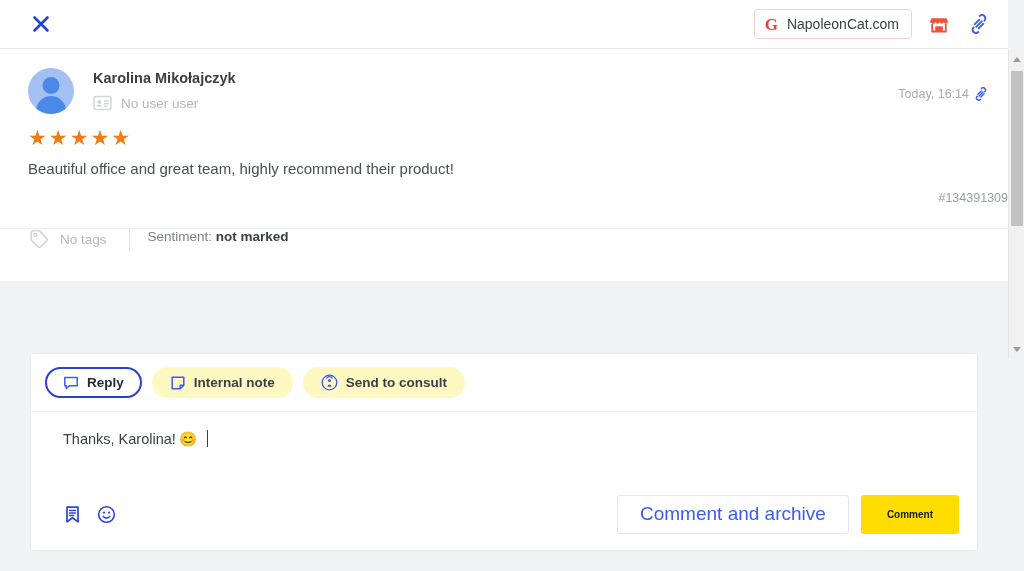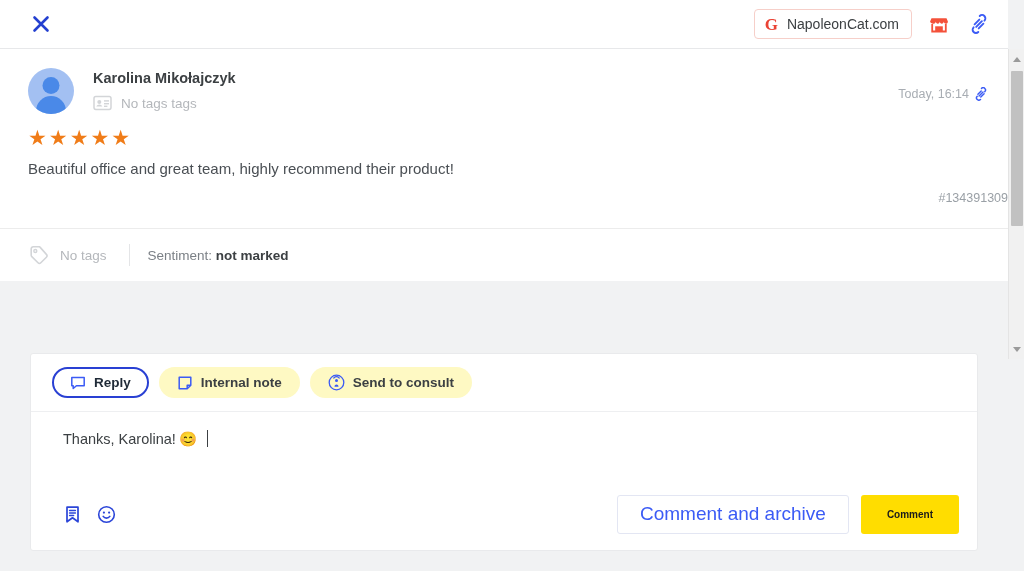--- a/index.html
+++ b/index.html
@@ -92,21 +92,21 @@
   .review-id {
     margin: 14px 0 0 28px;
     font-size: 12.5px; color: #9aa0a6; text-align: right;
   }
 
   
   .tags-bar {
     position: absolute; left: 0; top: 229px;
     width: 1008px; height: 52px;
     background: #ffffff;
-    display: flex; align-items: center;
+    display: flex; align-items: flex-start;
   }
   .tags-group { display: flex; align-items: center; gap: 10px; margin-left: 28px; }
   .tags-group .tg-label { font-size: 13.5px; color: #b4b7bb; }
   .tags-sep { width: 1px; height: 22px; background: #e4e5e7; margin: 0 18px 0 22px; }
   .sentiment { font-size: 13.5px; color: #7b8086; }
   .sentiment b { color: #3c4043; font-weight: 700; }
 
   
   .scrollbar {
     position: absolute; right: 0; top: 49px;
@@ -135,21 +135,21 @@
   
   .reply-panel {
     position: absolute; left: 30px; top: 353px;
     width: 948px; height: 198px;
     background: #ffffff;
     border: 1px solid #e9eaec;
     border-radius: 3px;
   }
   .tab-row {
     display: flex; align-items: center; gap: 10px;
-    padding: 13px 0 0 21px;
+    padding: 13px 0 0 14px;
     border-bottom: 1px solid #eeeff1;
     padding-bottom: 13px;
   }
   .tab {
     display: flex; align-items: center; gap: 8px;
     height: 31px; padding: 0 16px;
     border-radius: 16px;
     font-size: 13.5px; font-weight: 700;
     background: #fef9c3; color: #3c4043;
     border: 2px solid transparent;
@@ -246,21 +246,21 @@
         <div class="author-name">Karolina Mikołajczyk</div>
         <div class="user-tags">
           <svg width="19" height="16" viewBox="0 0 19 16">
             <rect x="1" y="1.6" width="17" height="12.8" rx="1.8" fill="none" stroke="#d3d5d8" stroke-width="1.5"></rect>
             <circle cx="6.3" cy="7" r="2" fill="#d3d5d8"></circle>
             <path d="M3.3 11.6c.5-1.4 1.7-2.1 3-2.1s2.5.7 3 2.1z" fill="#d3d5d8"></path>
             <rect x="11" y="5.2" width="5" height="1.4" fill="#d3d5d8"></rect>
             <rect x="11" y="8" width="5" height="1.4" fill="#d3d5d8"></rect>
             <rect x="11" y="10.6" width="3.4" height="1.4" fill="#d3d5d8"></rect>
           </svg>
-          <span class="ut-label">No tags tags</span>
+          <span class="ut-label">No user user</span>
         </div>
       </div>
       <div class="timestamp">
         <span>Today, 16:14</span>
         <svg width="14" height="14" viewBox="0 0 20 20">
           <g stroke="#3b5bf5" stroke-width="2.1" stroke-linecap="round" fill="none">
             <path d="M7.2 12.9 12.9 7.2"></path>
             <path d="M5.6 10.3 10.3 5.6"></path>
             <path d="M9.7 14.4 14.4 9.7"></path>
             <path d="M4.6 13.3a3.3 3.3 0 0 0 4.7 4.7"></path>

